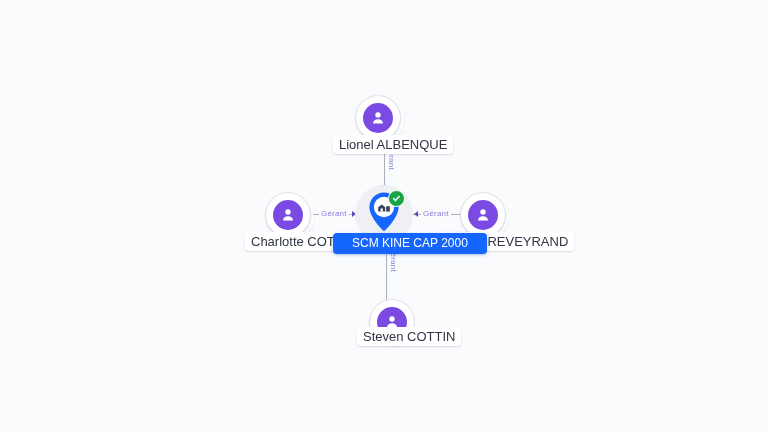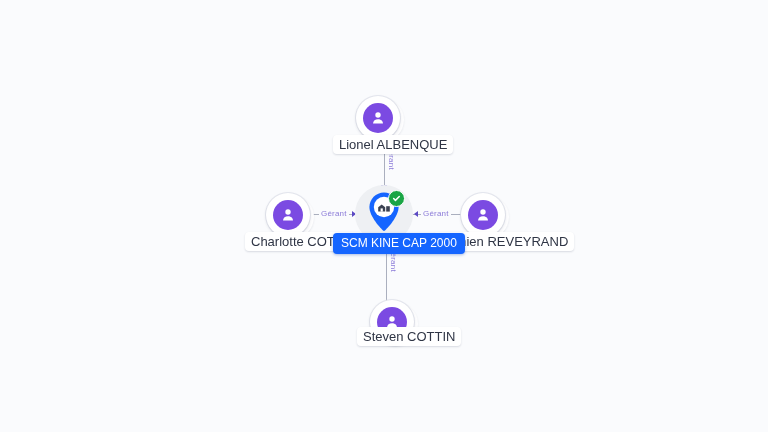--- a/index.html
+++ b/index.html
@@ -136,21 +136,21 @@
     white-space: nowrap;
     box-shadow: 0 1px 2px rgba(40,50,80,.16);
     line-height: 13px;
   }
   .node-label.primary {
     background: #1565ff;
     color: #ffffff;
     font-size: 12px;
     font-weight: 500;
     border-radius: 4px;
-    padding: 4px 8px;
+    padding: 4px 19px;
     box-shadow: 0 1px 3px rgba(20,70,180,.35);
     z-index: 7;
   }
 </style>
 </head>
 <body>
 
 <div id="graph-canvas">
 
   <div class="edge-line edge-v" style="left:384px; top:136px; height:58px;"></div>

